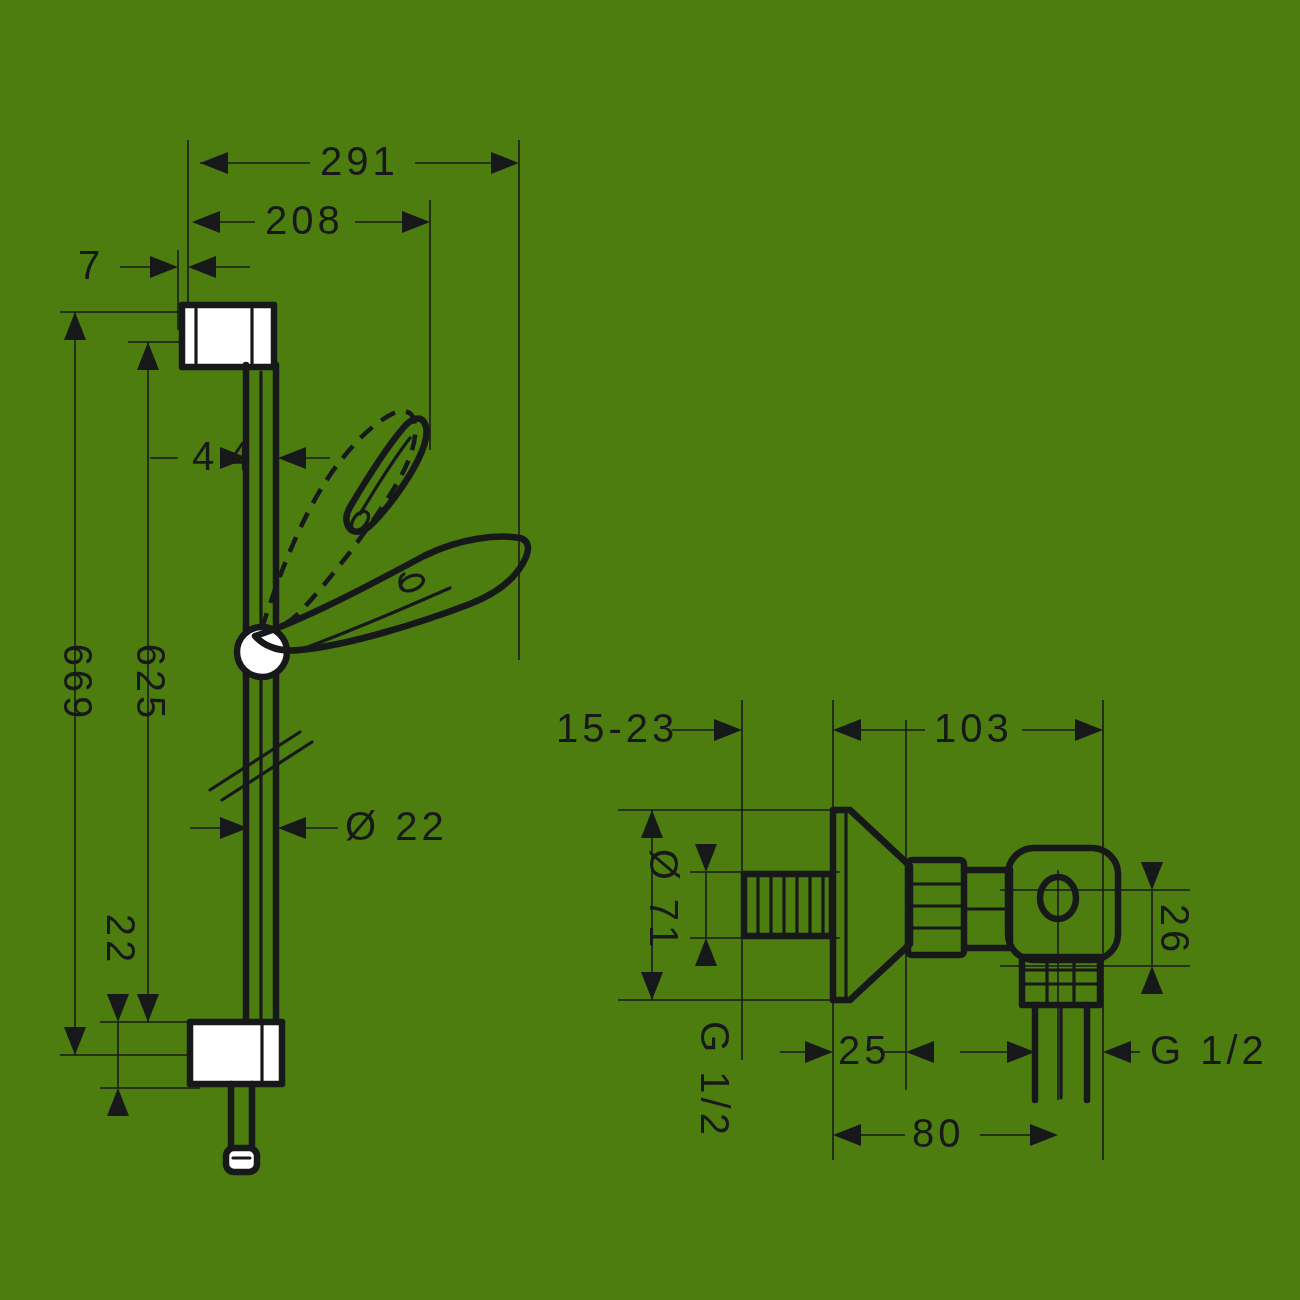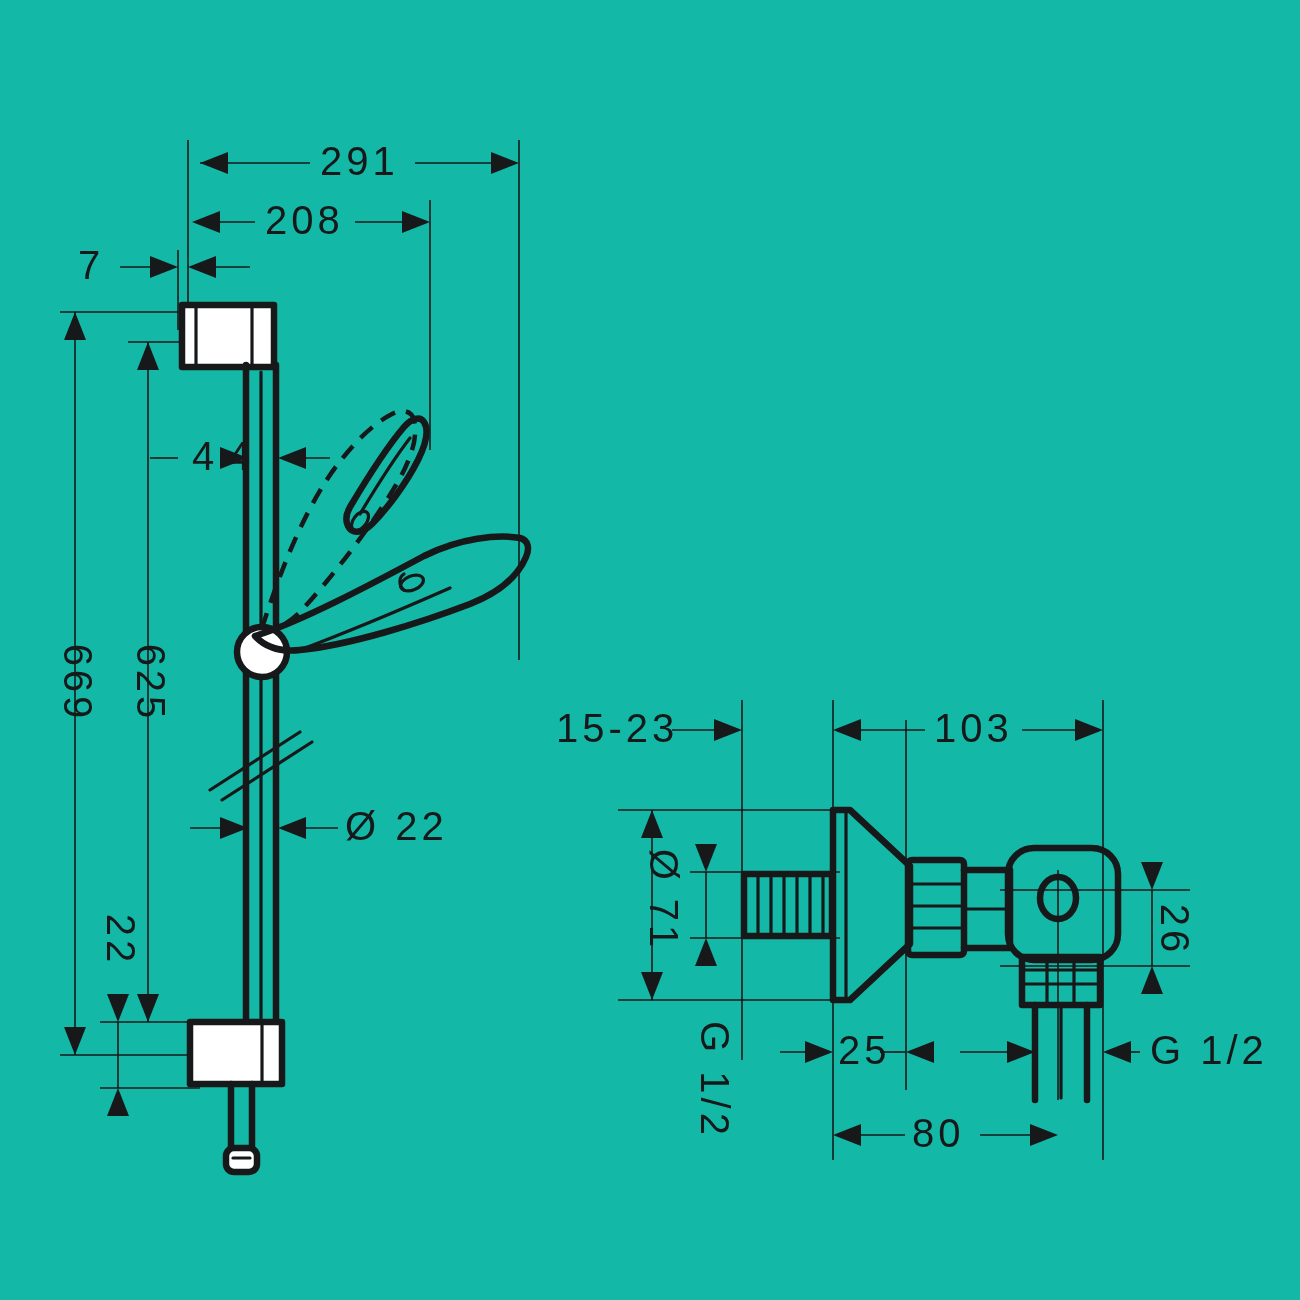--- a/index.html
+++ b/index.html
@@ -1,17 +1,17 @@
 <!DOCTYPE html>
 <html><head>
 <meta charset="utf-8">
 <style>
   html,body{margin:0;padding:0;background:#ffffff;}
   body{width:1300px;height:1300px;font-family:"Liberation Sans",sans-serif;}
-  #stage{position:relative;width:1300px;height:1300px;background:#14b8a6;overflow:hidden;}
+  #stage{position:relative;width:1300px;height:1300px;background:#4d7c0f;overflow:hidden;}
   svg#dwg{position:absolute;left:0;top:0;width:1300px;height:1300px;}
   .thin{stroke:#1a1a1a;stroke-width:1.6;fill:none;}
   .obj{stroke:#17181a;stroke-width:6.5;fill:none;stroke-linejoin:round;stroke-linecap:round;}
   .objthin{stroke:#17181a;stroke-width:3.2;fill:none;stroke-linejoin:round;stroke-linecap:round;}
   .objfill{stroke:#17181a;stroke-width:6.5;fill:#ffffff;stroke-linejoin:round;stroke-linecap:round;}
   .dash{stroke:#17181a;stroke-width:4.5;fill:none;stroke-dasharray:16 11;stroke-linecap:butt;}
   .arw{fill:#17181a;stroke:none;}
   .dimtxt{font-family:"Liberation Sans",sans-serif;font-size:40px;fill:#16181a;letter-spacing:4px;}
   .dimtxt.v{writing-mode:vertical-rl;}
   text{dominant-baseline:middle;}

